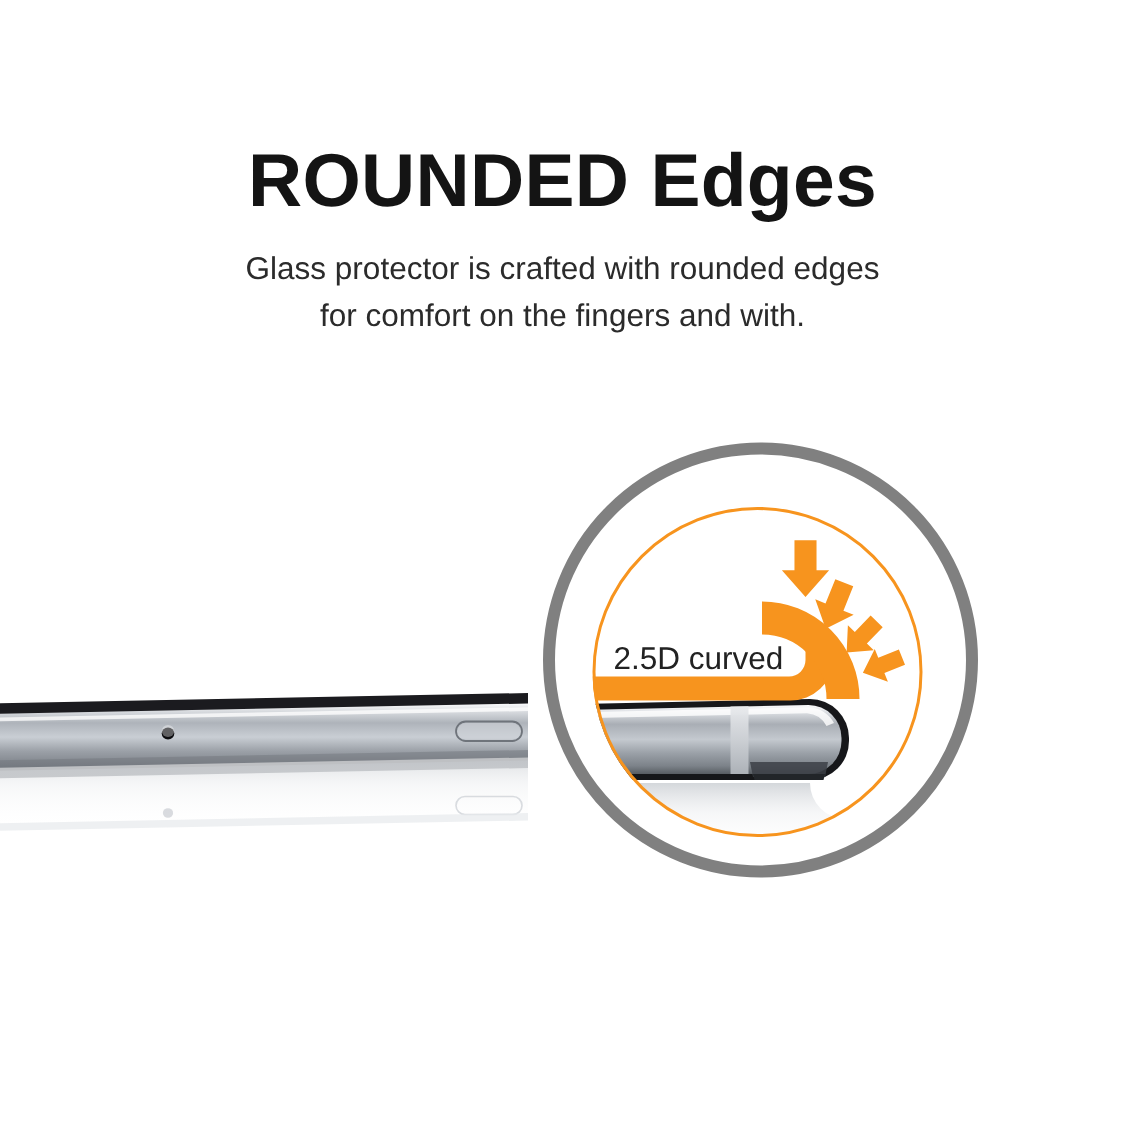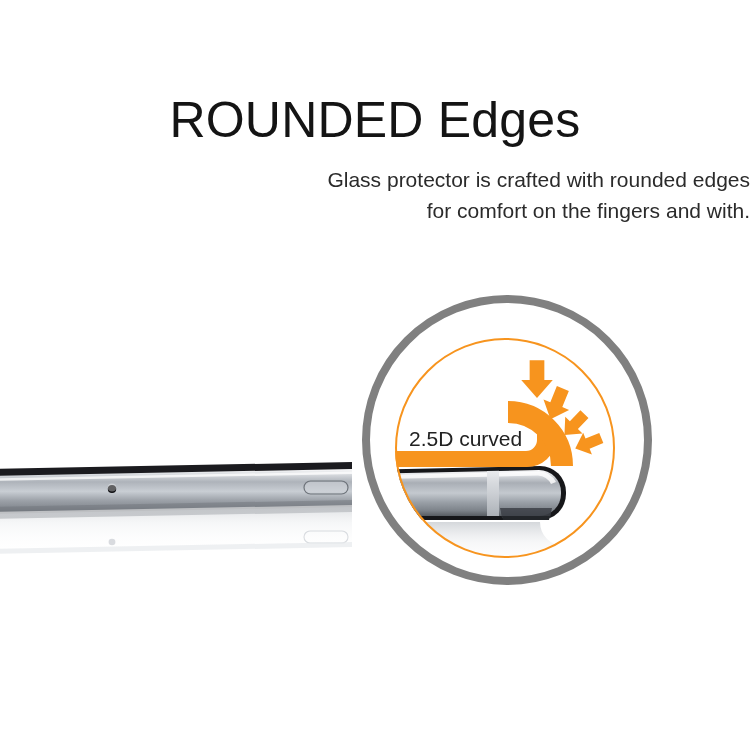--- a/index.html
+++ b/index.html
@@ -28,31 +28,31 @@
     width: 750px;
     text-align: center;
   }
   #title {
     font-size: 50px;
     line-height: 56px;
     color: #141414;
     letter-spacing: 0.2px;
     white-space: nowrap;
   }
-  #title .strong { font-weight: 400; }
-  #title .light  { font-weight: 400; }
+  #title .strong { font-weight: 700; }
+  #title .light  { font-weight: 700; }
 
   #subtitle {
     margin-top: 16px;
     font-size: 21px;
     line-height: 31px;
     color: #2b2b2b;
     font-weight: 400;
   }
-  #subtitle .ln { display: block; text-align: right; }
+  #subtitle .ln { display: block; }
 
   
   #artwork {
     position: absolute;
     left: 0;
     top: 0;
     width: 750px;
     height: 750px;
     text-align: right;
   }

